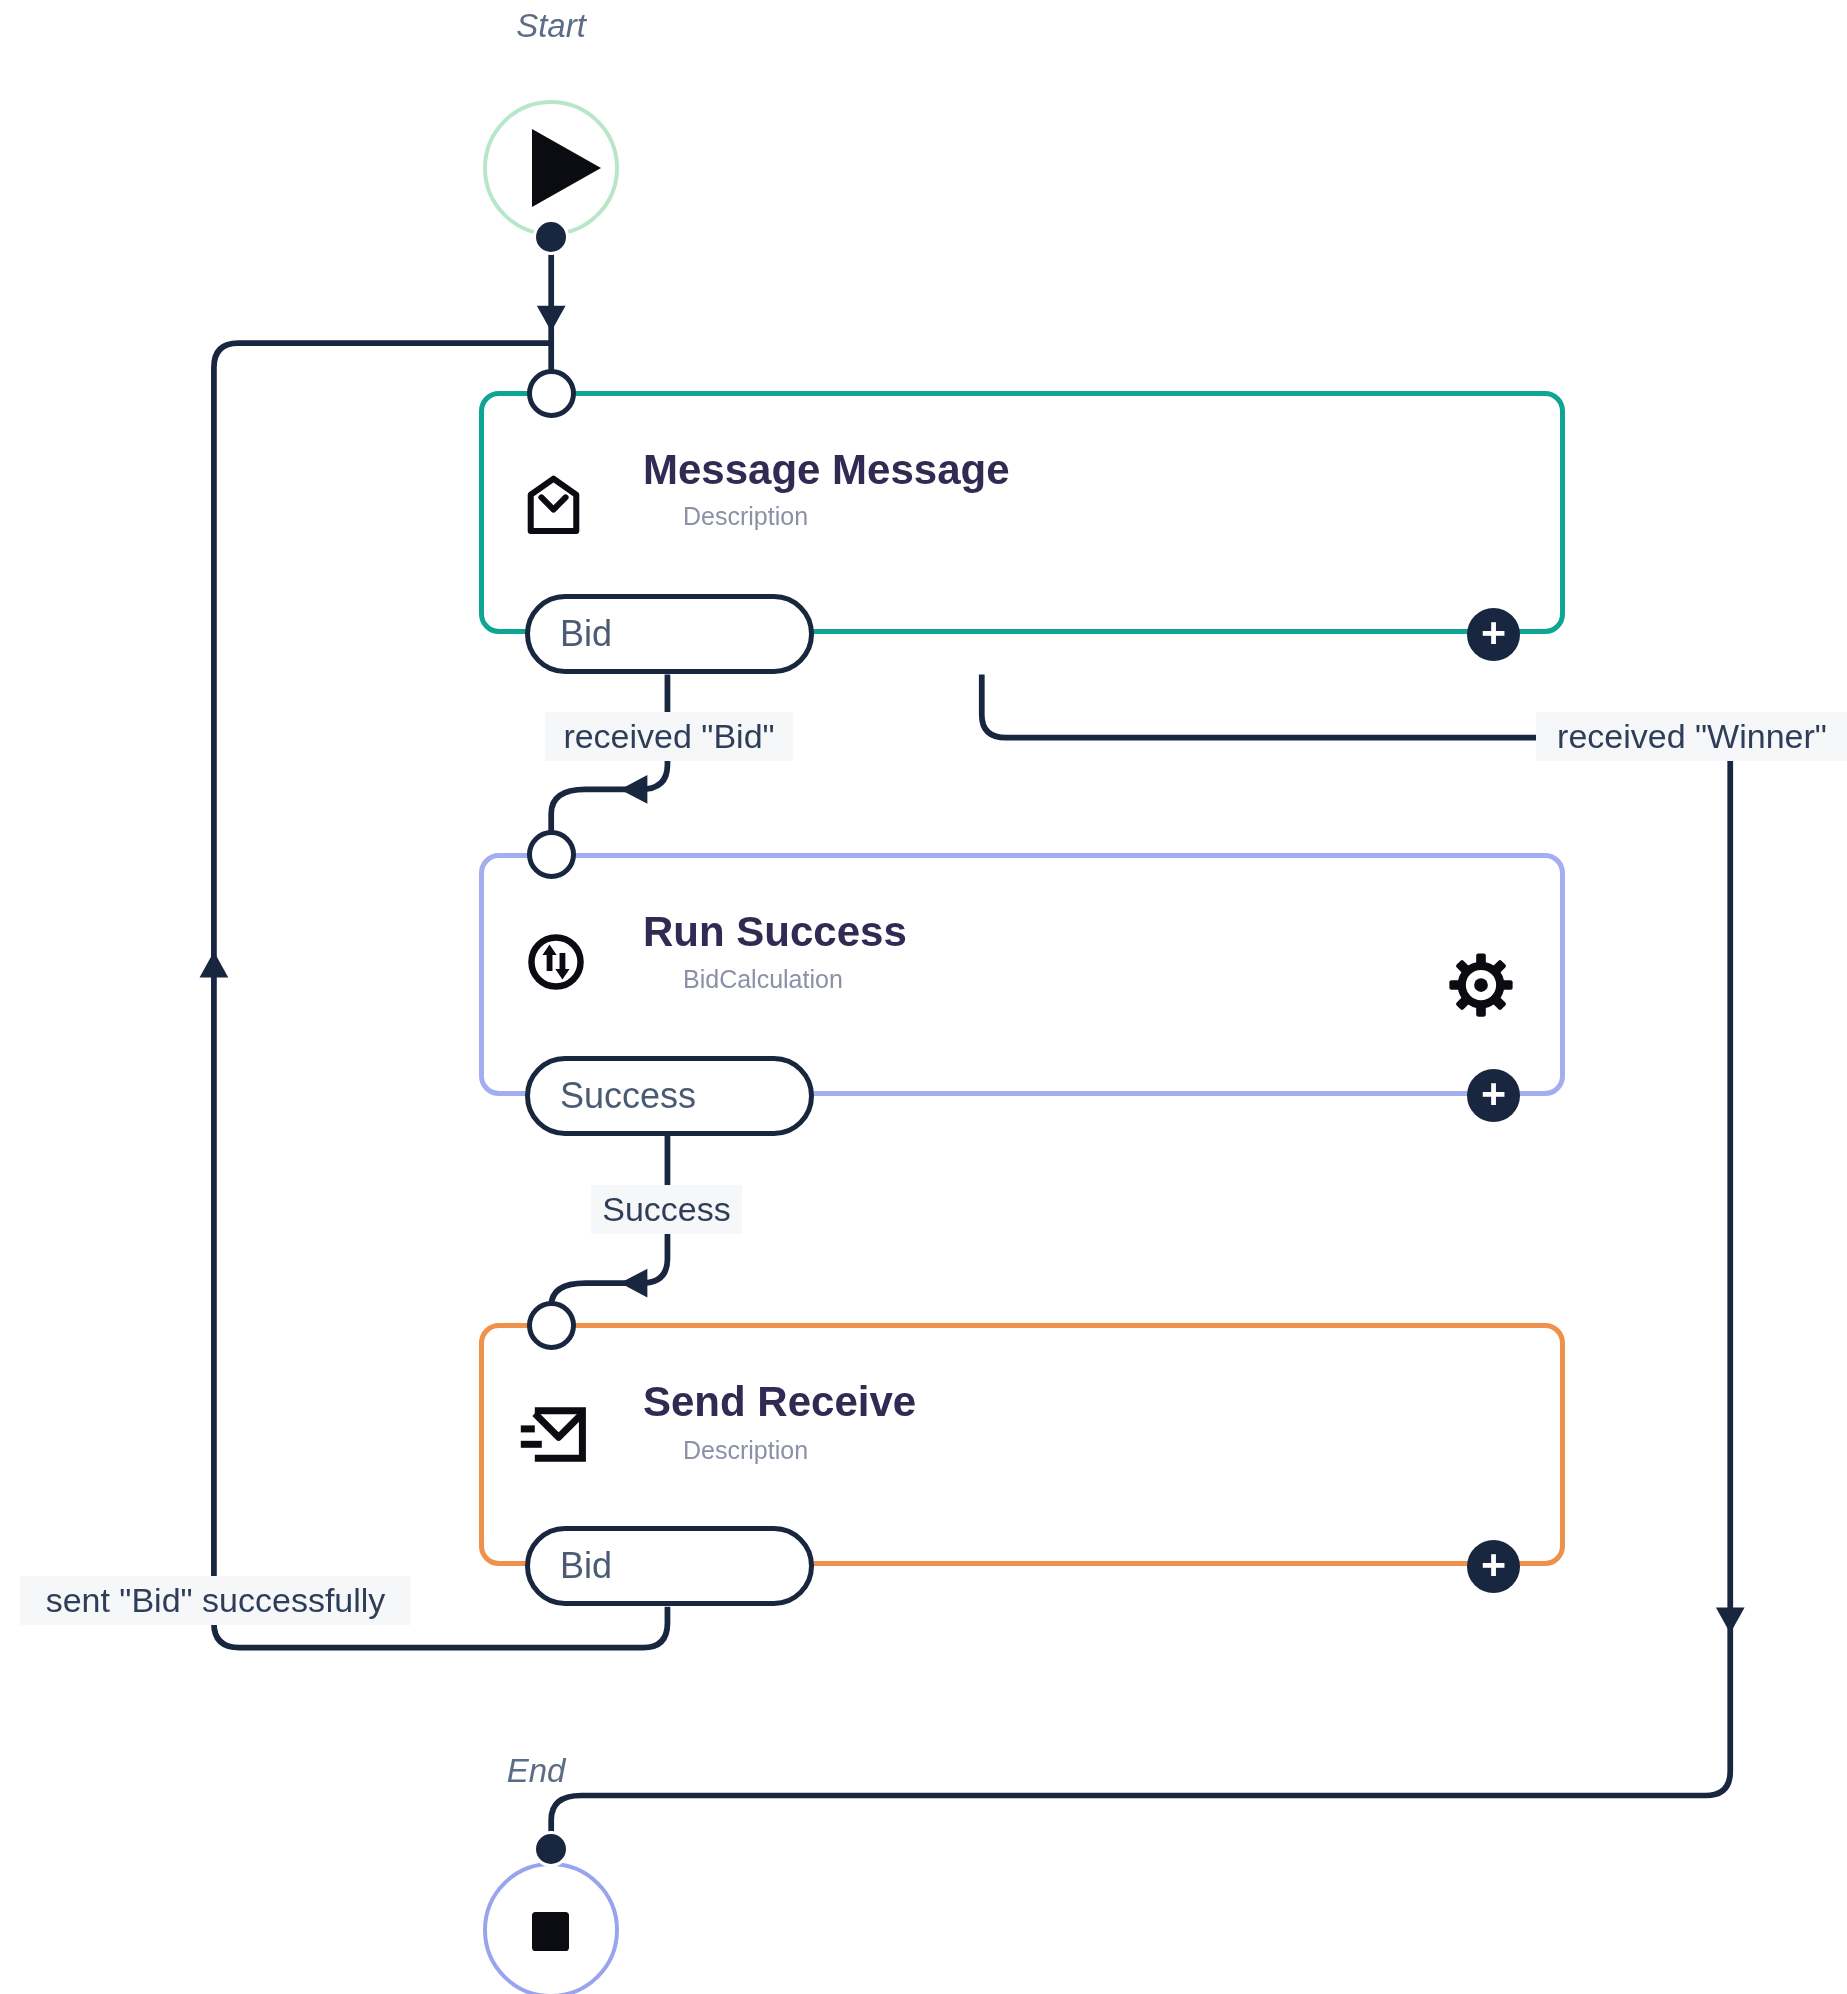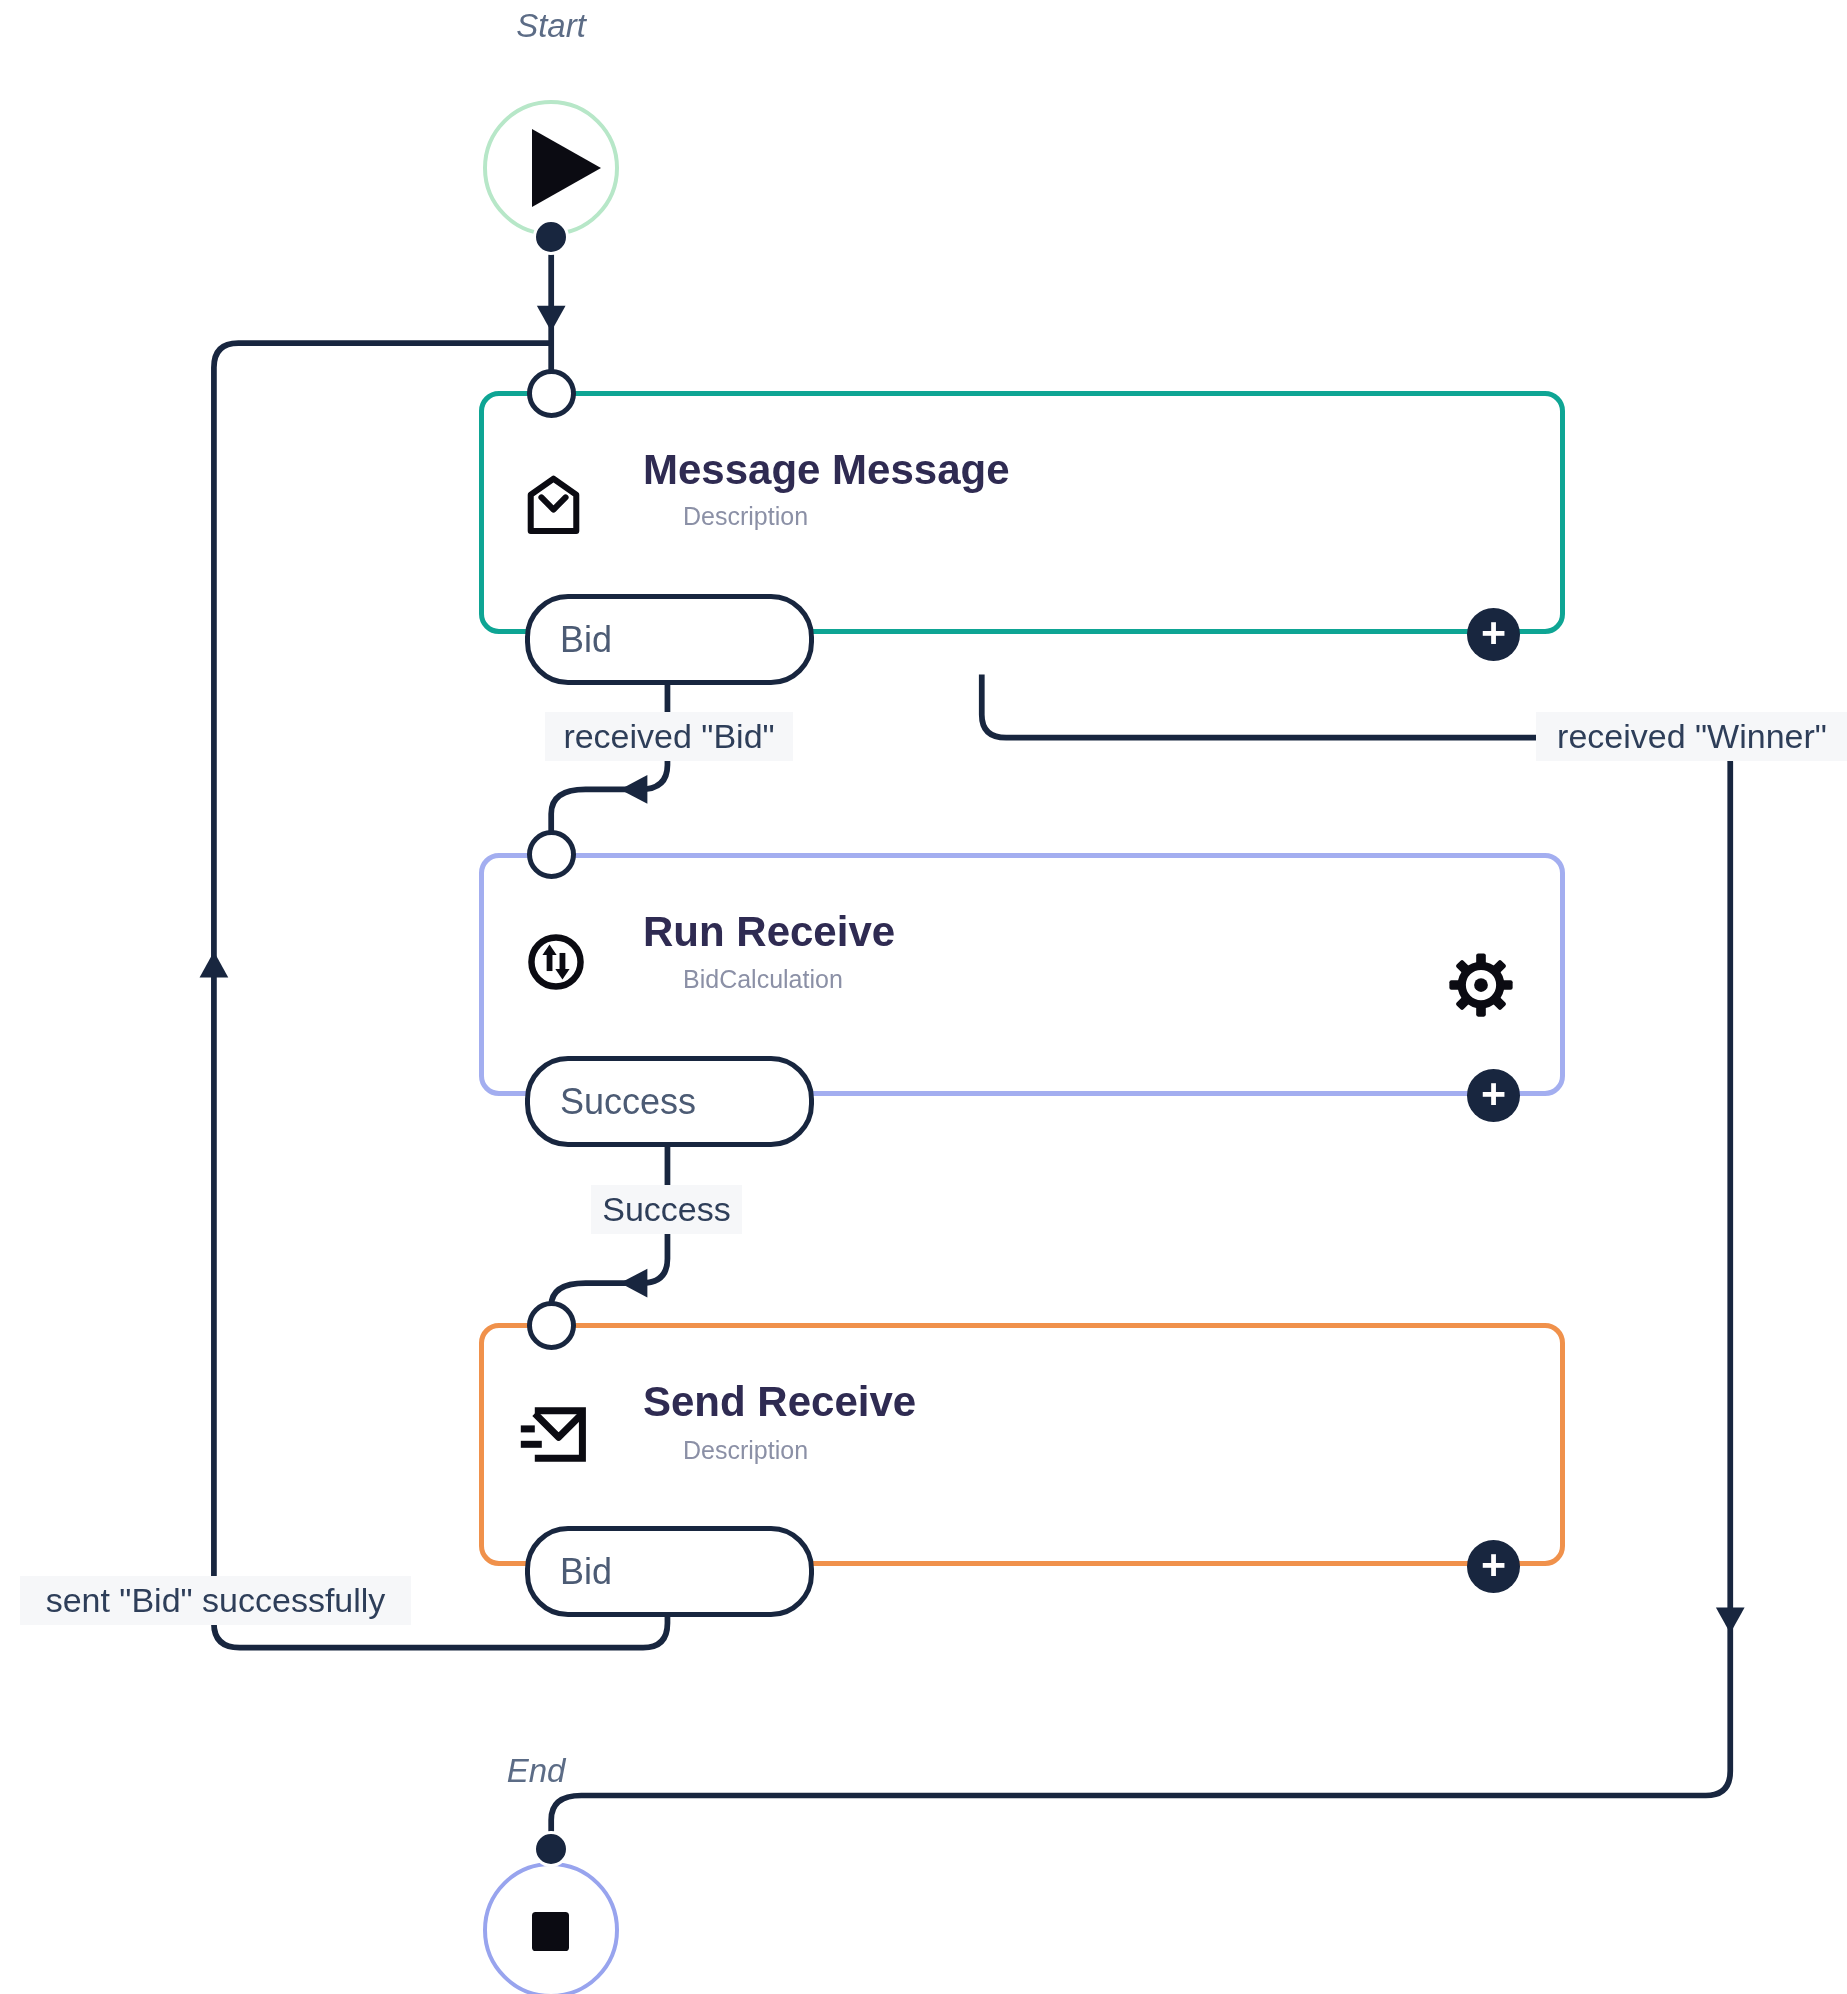--- a/index.html
+++ b/index.html
@@ -15,21 +15,21 @@
 
   .node{position:absolute;left:479px;width:1086px;height:243px;background:var(--node-bg);
         border-radius:20px;z-index:1;box-sizing:border-box;}
   .node.receive{top:391px;border:5px solid var(--teal);}
   .node.run{top:853px;border:5px solid var(--periwinkle);}
   .node.send{top:1323px;border:5px solid var(--orange);}
 
   .port{position:absolute;width:49px;height:49px;border-radius:50%;background:#fff;
         border:5px solid var(--edge);box-sizing:border-box;z-index:2;}
 
-  .pill{position:absolute;width:289px;height:91px;background:#fff;border:5.7px solid var(--edge);
+  .pill{position:absolute;width:289px;height:80px;background:#fff;border:5.7px solid var(--edge);
         border-radius:43px;box-sizing:border-box;display:flex;align-items:center;
         padding-left:30px;z-index:2;font-size:36px;color:var(--pill-text);}
 
   .plusbtn{position:absolute;width:53px;height:53px;border-radius:50%;background:var(--edge);
         color:#fff;display:flex;align-items:center;justify-content:center;z-index:2;
         font-size:43px;font-weight:700;line-height:1;padding-bottom:4.3px;box-sizing:border-box;cursor:pointer;}
 
   .title{position:absolute;left:643px;font-size:42px;font-weight:700;color:var(--title);z-index:2;white-space:nowrap;}
   .subtitle{position:absolute;left:643px;font-size:25px;color:var(--subtitle);z-index:2;white-space:nowrap;margin-left:40px;}
 
@@ -107,21 +107,21 @@
 
   <div class="node run"></div>
   <div class="port" style="left:527px;top:830px;"></div>
   <svg class="node-icon" style="left:525px;top:931px;" width="62" height="62" viewBox="0 0 48 48">
     <circle cx="24" cy="24" r="19" fill="none" stroke="#0B0B12" stroke-width="5"></circle>
     <line x1="19" y1="17" x2="19" y2="31" stroke="#0B0B12" stroke-width="4.5"></line>
     <polygon points="13.5,18.5 24.5,18.5 19,10.5" fill="#0B0B12"></polygon>
     <line x1="29" y1="17" x2="29" y2="31" stroke="#0B0B12" stroke-width="4.5"></line>
     <polygon points="23.5,29.5 34.5,29.5 29,37.5" fill="#0B0B12"></polygon>
   </svg>
-  <div class="title" style="top:908px;">Run Receive</div>
+  <div class="title" style="top:908px;">Run Success</div>
   <div class="subtitle" style="top:965px;">BidCalculation</div>
   <svg class="gearbtn" viewBox="0 0 48 48">
     <g fill="#0B0B12">
       <rect x="20.5" y="1" width="7" height="10" rx="1.5"></rect>
       <rect x="20.5" y="37" width="7" height="10" rx="1.5"></rect>
       <rect x="1" y="20.5" width="10" height="7" rx="1.5"></rect>
       <rect x="37" y="20.5" width="10" height="7" rx="1.5"></rect>
       <rect x="20.5" y="1" width="7" height="10" rx="1.5" transform="rotate(45 24 24)"></rect>
       <rect x="20.5" y="37" width="7" height="10" rx="1.5" transform="rotate(45 24 24)"></rect>
       <rect x="1" y="20.5" width="10" height="7" rx="1.5" transform="rotate(45 24 24)"></rect>

